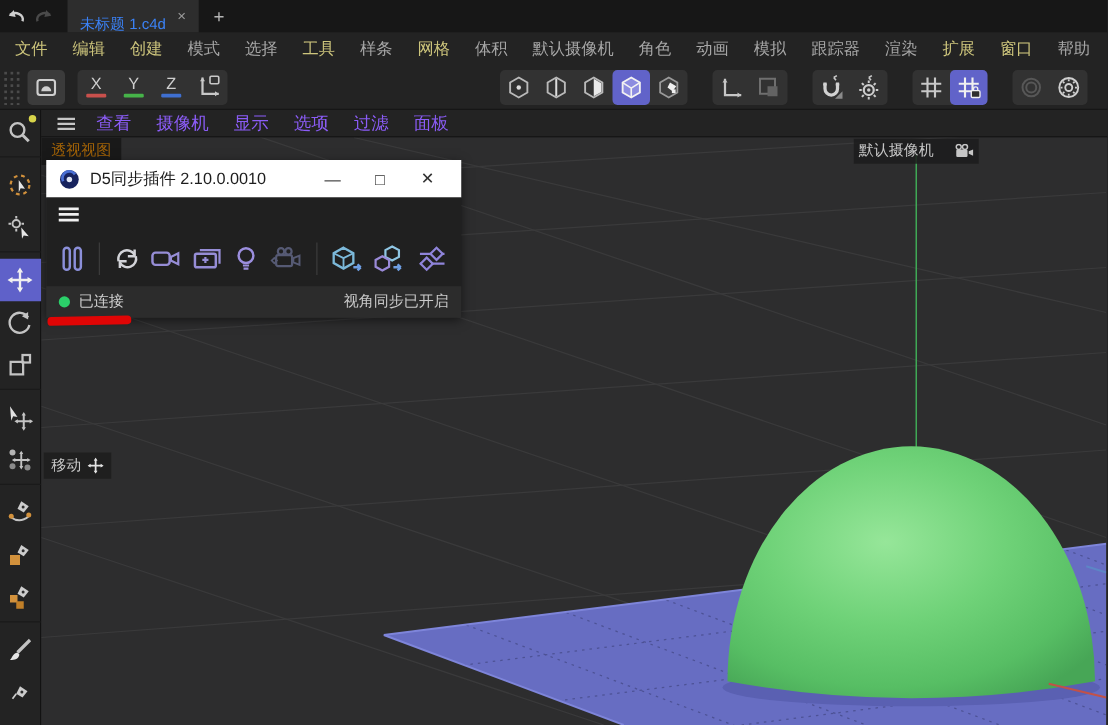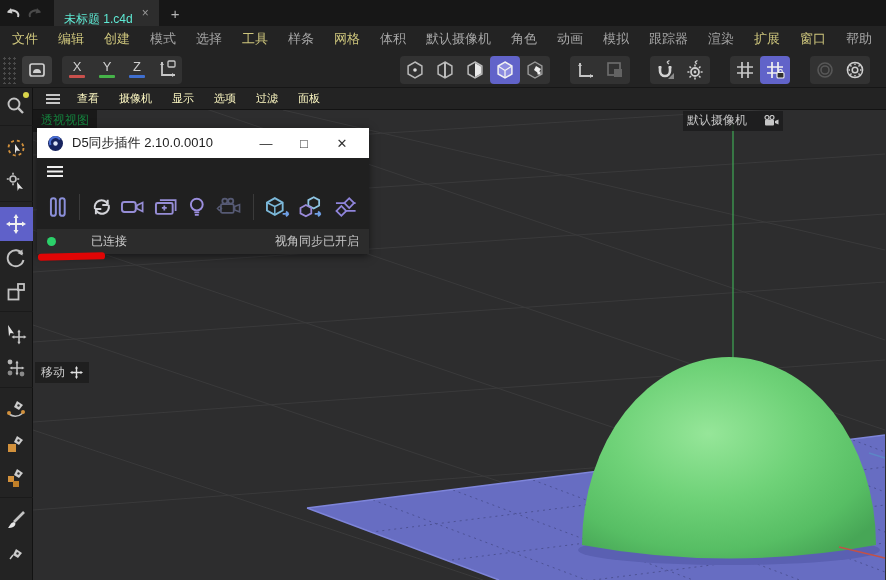--- a/index.html
+++ b/index.html
@@ -4,21 +4,21 @@
 <style>
   * { margin:0; padding:0; box-sizing:border-box; }
   html,body { width:886px; height:580px; overflow:hidden; background:#1b1b1b;
     font-family:"Liberation Sans","DejaVu Sans",sans-serif; }
   .app { width:886px; height:580px; display:flex; flex-direction:column; background:#232323; }
 
   
   .titlebar { height:26px; background:#171717; display:flex; align-items:stretch; flex:0 0 26px; }
   .histbtn { width:24px; display:flex; align-items:center; justify-content:center; }
   .tab { background:#2d2d2d; display:flex; align-items:center; padding:0 10px; margin-left:6px; gap:9px; }
-  .tab-title { color:#5eead4; font-size:12px; white-space:nowrap;margin-top:12px; }
+  .tab-title { color:#3b82f6; font-size:12px; white-space:nowrap;margin-top:12px; }
   .tab-close { color:#9a9a9a; font-size:12px; cursor:default; }
   .tab-add { color:#b5b5b5; font-size:15px; display:flex; align-items:center; padding:0 12px; }
 
   
   .menubar { height:26px; background:#232323; display:flex; align-items:center; padding-left:2px; flex:0 0 26px; }
   .menu-item { font-size:13px; color:#a6a6a6; padding:0 10px; white-space:nowrap; }
   .menu-item.accent { color:#cdc57c; }
 
   
   .toolbar { height:36px; background:#232323; border-bottom:1px solid #161616; display:flex; align-items:center; padding:0 6px 0 0; flex:0 0 36px; }
@@ -38,41 +38,41 @@
   
   .mainrow { flex:1; display:flex; min-height:0; }
   .sidebar { width:33px; background:#232323; border-right:1px solid #121212; display:flex; flex-direction:column; align-items:center; padding-top:1px; }
   .stool { width:33px; height:34px; display:flex; align-items:center; justify-content:center; position:relative; }
   .stool.active { background:#5f61c9; }
   .stool .baddge { position:absolute; top:3px; right:4px; width:6px; height:6px; border-radius:50%; background:#d8d44a; }
   .sgap { height:4px; border-top:1px solid #1a1a1a; width:33px; margin:2px 0; }
 
   .vpcol { flex:1; display:flex; flex-direction:column; min-width:0; }
   .vpmenu { height:22px; background:#232323; border-bottom:1px solid #131313; display:flex; align-items:center; padding-left:6px; flex:0 0 22px; }
-  .vpmenu-item { color:#fef9c3; font-size:11px; padding:0 10px; white-space:nowrap; }
+  .vpmenu-item { color:#8b5cf6; font-size:14px; padding:0 10px; white-space:nowrap; }
 
   .viewport { position:relative; flex:1; background:#2d2d2e; overflow:hidden; }
   .scene { position:absolute; left:0; top:0; }
 
-  .vp-label { position:absolute; left:0; top:0; background:#191919; color:#15803d; font-size:12px; padding:2px 8px 3px; }
+  .vp-label { position:absolute; left:0; top:0; background:#191919; color:#a16207; font-size:12px; padding:2px 8px 3px; }
   .cam-label { position:absolute; left:650px; top:1px; background:#1c1c1cd9; color:#c6c6c6; font-size:12px; padding:1px 4px 2px; display:flex; align-items:center; gap:16px; }
   .tool-hint { position:absolute; left:2px; top:252px; background:#1c1c1ccc; color:#c9c9c9; font-size:12px; padding:2px 6px; display:flex; align-items:center; gap:5px; }
 
   
   .d5 { position:absolute; left:4px; top:18px; width:332px; box-shadow:0 2px 8px rgba(0,0,0,.55); }
   .d5-title { height:30px; background:#ffffff; display:flex; align-items:center; padding:0 12px 0 10px; gap:8px; }
   .d5-title-text { color:#1d1d1d; font-size:13px; flex:1; white-space:nowrap; }
   .d5-ctl { color:#333; font-size:13px; width:30px; text-align:center; }
   .d5-body { background:#202020; }
   .d5-menu { height:27px; display:flex; align-items:center; padding:0 9px; }
   .d5-icons { height:44px; display:flex; align-items:center; padding:0 10px; gap:7px; }
   .d5-sep { width:1px; height:26px; background:#3a3a3a; margin:0 3px; }
   .d5-status { height:25px; background:#2c2c2c; display:flex; align-items:center; padding:0 10px; gap:7px; }
   .dot { width:9px; height:9px; border-radius:50%; background:#2bd06a; }
-  .d5-status-text { color:#cfcfcf; font-size:12px; flex:1;margin-left:28px; }
+  .d5-status-text { color:#cfcfcf; font-size:12px; flex:1; }
   .d5-sync-text { color:#c9c9c9; font-size:12px; }
   .annotation { position:absolute; left:5px; top:143px; width:67px; height:7px; background:#e00505; border-radius:3px; transform:rotate(-1.2deg); }
 
   svg { display:block; }
 </style>
 </head>
 <body>
 
 <div class="app">
 

